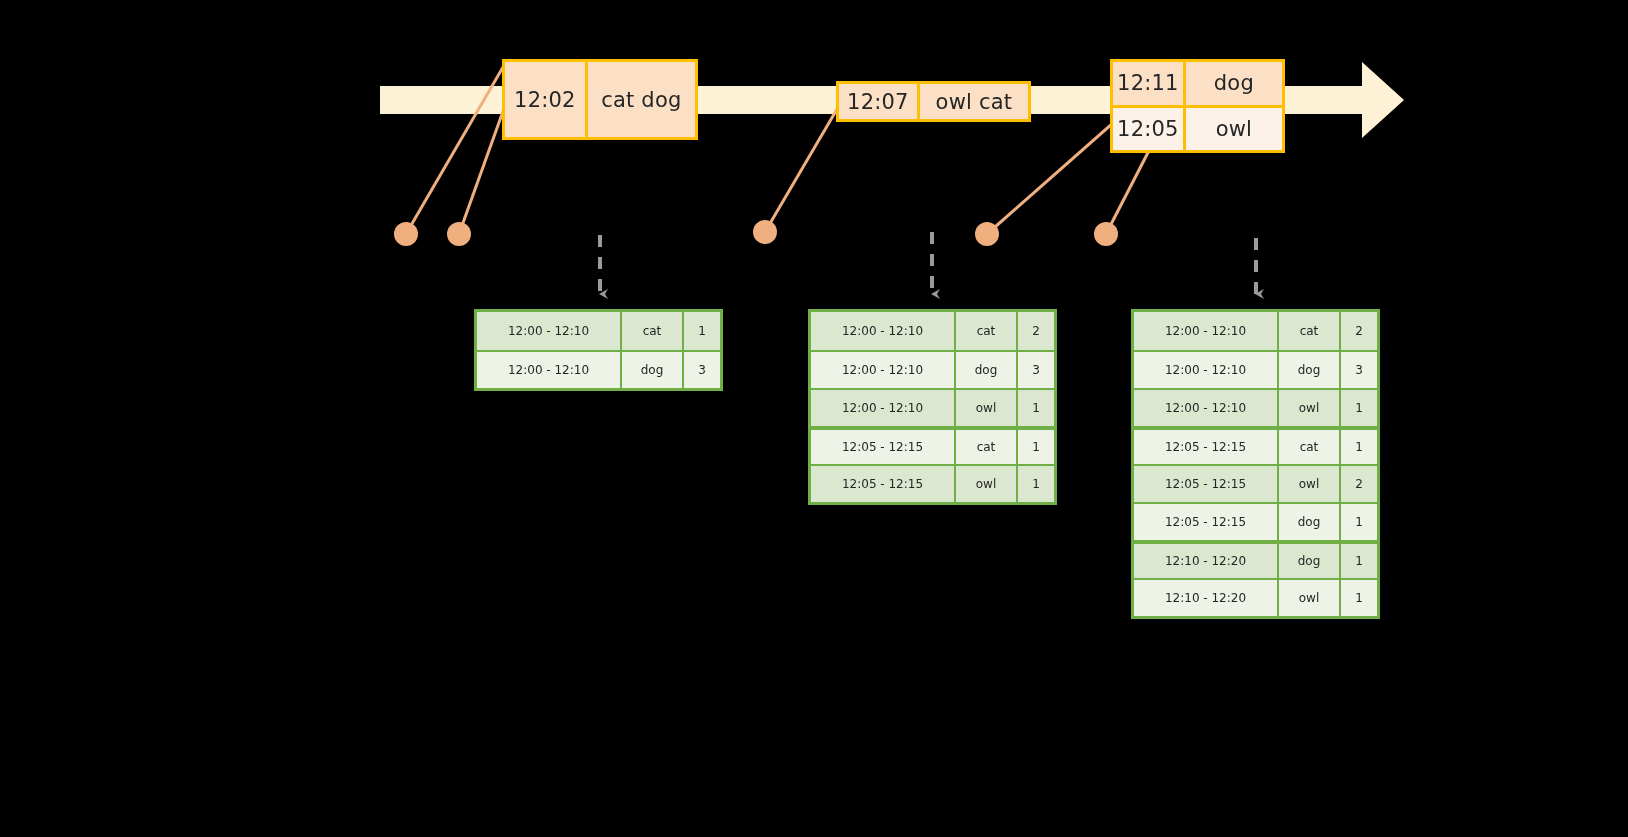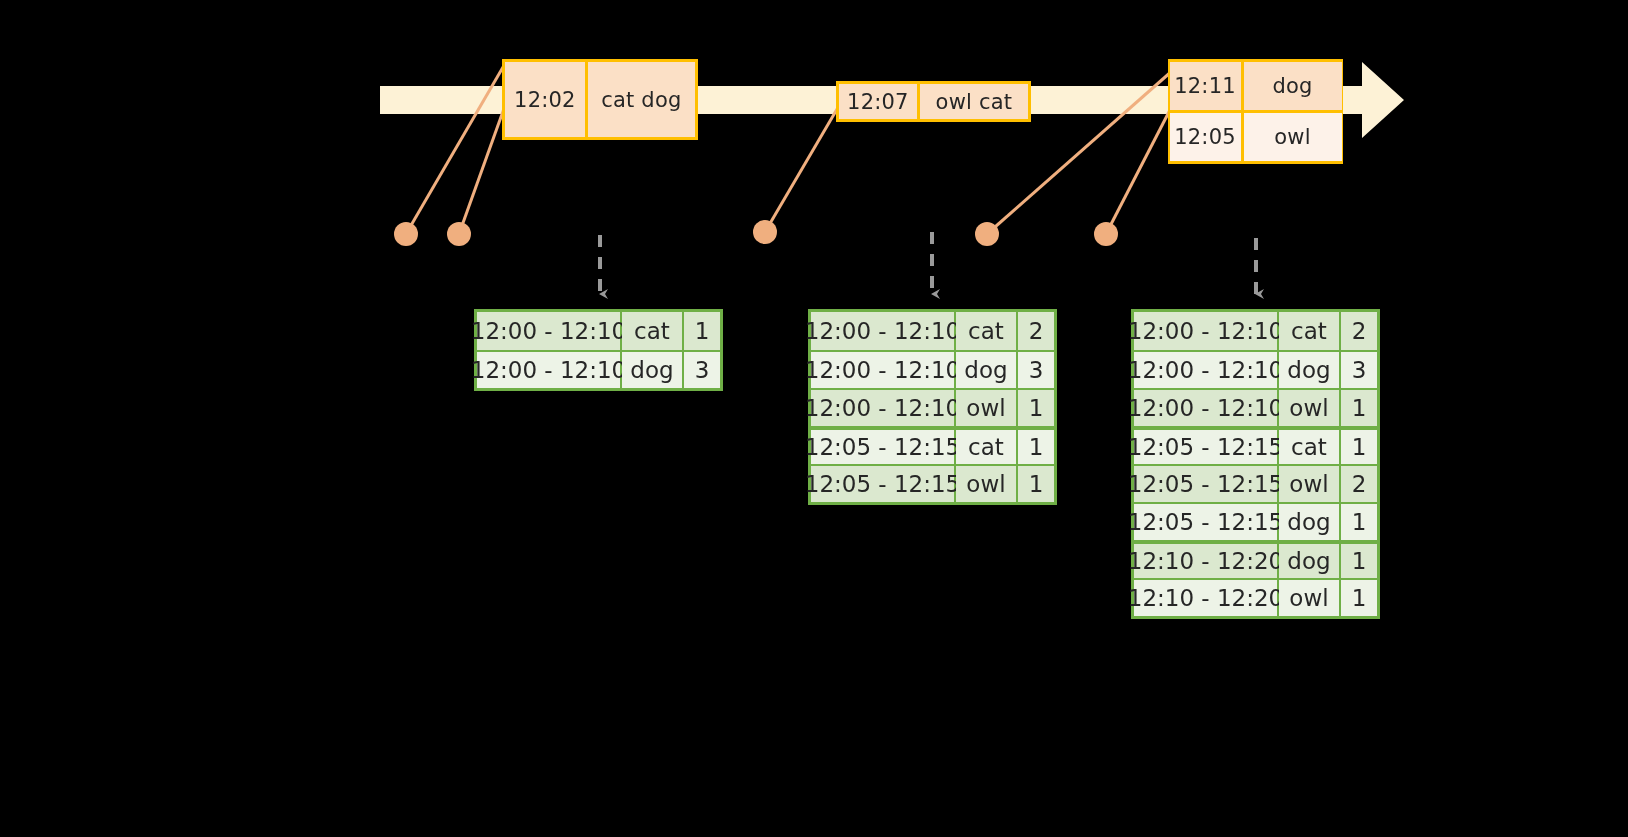--- a/index.html
+++ b/index.html
@@ -63,21 +63,21 @@
   .event-row.shade-b .event-words { background: #FDF2E9; }
 
   .ev1 { left: 502px; top: 59px;  width: 196px; height: 81px; }
   .ev1 .event-time  { width: 84px; }
   .ev1 .event-words { width: 109px; text-align: right; }
 
   .ev2 { left: 836px; top: 81px;  width: 195px; height: 41px; }
   .ev2 .event-time  { width: 82px; }
   .ev2 .event-words { width: 110px; }
 
-  .ev3 { left: 1168px; top: 59px; width: 175px; height: 105px; align-items: center; }
+  .ev3 { left: 1110px; top: 59px; width: 175px; height: 94px; }
   .ev3 .event-time  { width: 74px; }
   .ev3 .event-words { width: 98px; }
 
   
   .agg-table {
     position: absolute;
     border: 3px solid #6FAF46;
     box-sizing: border-box;
     background: #EDF3E7;
     display: flex;
@@ -88,21 +88,21 @@
     display: flex;
     height: 38px;
     box-sizing: border-box;
   }
   .agg-row + .agg-row { border-top: 2px solid #6FAF46; }
   .agg-row.group-start { border-top: 4px solid #6FAF46; }
   .agg-cell {
     display: flex;
     align-items: center;
     justify-content: center;
-    font-size: 23px;
+    font-size: 12px;
     white-space: nowrap;
     box-sizing: border-box;
   }
   .agg-cell.c-window { border-right: 2px solid #6FAF46; }
   .agg-cell.c-word   { border-right: 2px solid #6FAF46; text-align: right; }
   .agg-row.shade-a .agg-cell { background: #DBE8CF; }
   .agg-row.shade-b .agg-cell { background: #EDF3E7; }
 
   .tbl1 { left: 474px;  top: 309px; width: 249px; }
   .tbl1 .c-window { width: 145px; }

